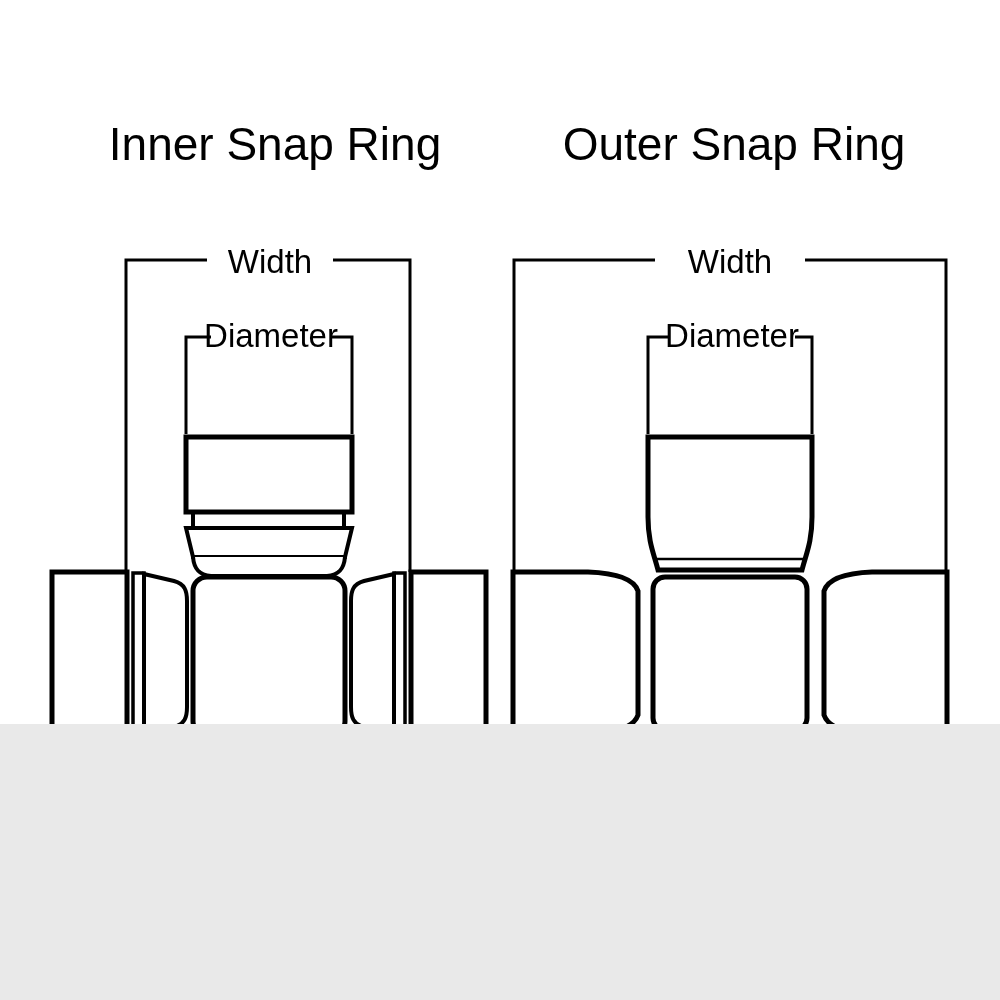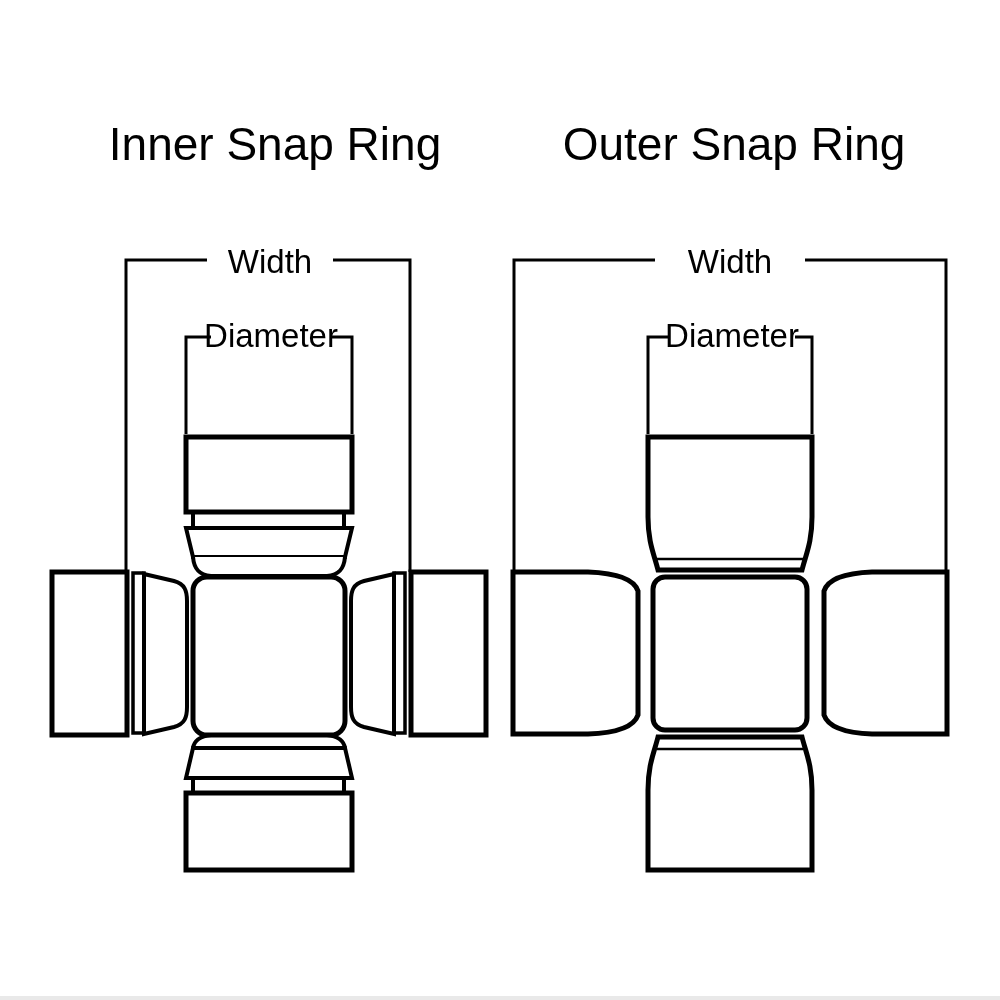--- a/index.html
+++ b/index.html
@@ -1,19 +1,19 @@
 <!DOCTYPE html>
 <html style="--ink: #000000; --paper: #ffffff;"><head>
 <meta charset="utf-8">
 <style>
   :root { --ink: #000000; --paper: #ffffff; }
   html, body { margin: 0; padding: 0; background: #e9e9e9; }
   .canvas {
     position: relative;
-    width: 1000px; height: 996px;
+    width: 1000px; height: 724px;
     margin: 0 auto;
     background: var(--paper);
     overflow: hidden;
   }
   svg { display: block; width: 1000px; height: 1000px; }
   .title {
     font-family: "Liberation Sans", "DejaVu Sans", sans-serif;
     font-size: 46px;
     font-weight: 400;
     fill: var(--ink);

